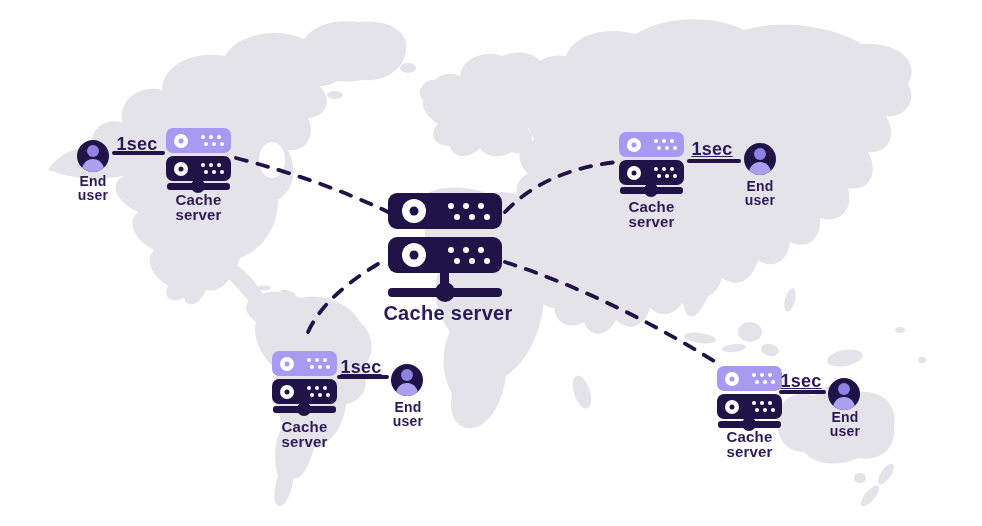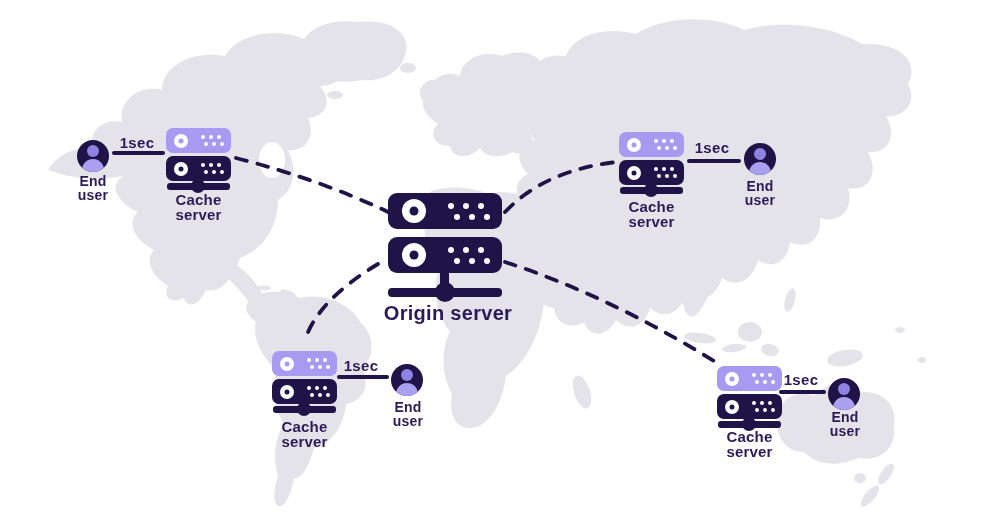--- a/index.html
+++ b/index.html
@@ -73,22 +73,22 @@
   .avatar{position:absolute;width:32px;height:32px;border-radius:50%;background:var(--navy);
     overflow:hidden;}
   .avatar i{position:absolute;display:block;border-radius:50%;}
   .avatar .head{left:10px;top:5px;width:12px;height:12px;background:var(--avatar-head);}
   .avatar .body{left:5px;top:19px;width:22px;height:22px;background:var(--avatar-body);}
   .user-label{position:absolute;width:60px;text-align:center;font-size:14px;font-weight:bold;
     line-height:14px;letter-spacing:.2px;}
 
   
   .link{position:absolute;height:4px;background:var(--navy);border-radius:2px;}
-  .latency{position:absolute;width:60px;text-align:center;font-size:15px;font-weight:bold;
-    letter-spacing:.3px;}
+  .latency{position:absolute;width:60px;text-align:center;font-size:18px;font-weight:bold;
+    letter-spacing:.3px;text-decoration:underline;}
 
   
   .g-tl .avatar{left:77px;top:140px;}      .g-tl .user-label{left:63px;top:174px;}
   .g-tl .link{left:112px;top:151px;width:53px;}  .g-tl .latency{left:107px;top:134px;}
   .g-tl .cache{left:166px;top:128px;}      .g-tl .cache-label{left:166px;top:192px;}
 
   .g-tr .cache{left:619px;top:132px;}      .g-tr .cache-label{left:619px;top:199px;}
   .g-tr .link{left:687px;top:159px;width:54px;} .g-tr .latency{left:682px;top:139px;}
   .g-tr .avatar{left:744px;top:143px;}     .g-tr .user-label{left:730px;top:179px;}
 
@@ -192,21 +192,21 @@
             <i></i>
           </span>
       </span>
     </div>
     <div class="stand">
       <i class="stem"></i>
         <i class="bar"></i>
         <i class="knob"></i>
     </div>
   </div>
-  <div class="origin-label">Origin server</div>
+  <div class="origin-label">Cache server</div>
 
   <div class="group g-tl">
     <div class="avatar">
       <i class="head"></i>
       <i class="body"></i>
     </div>
     <div class="user-label">
       <div>End</div>
       <div>user</div>
     </div>

